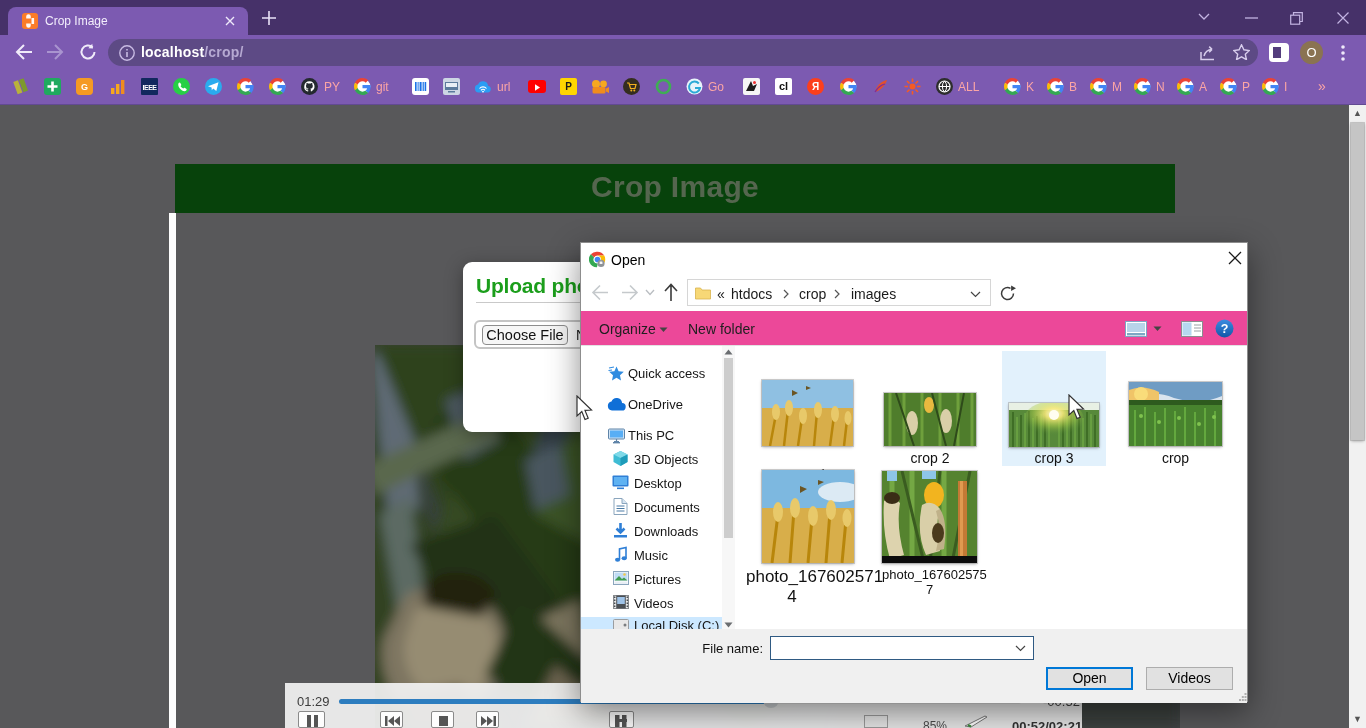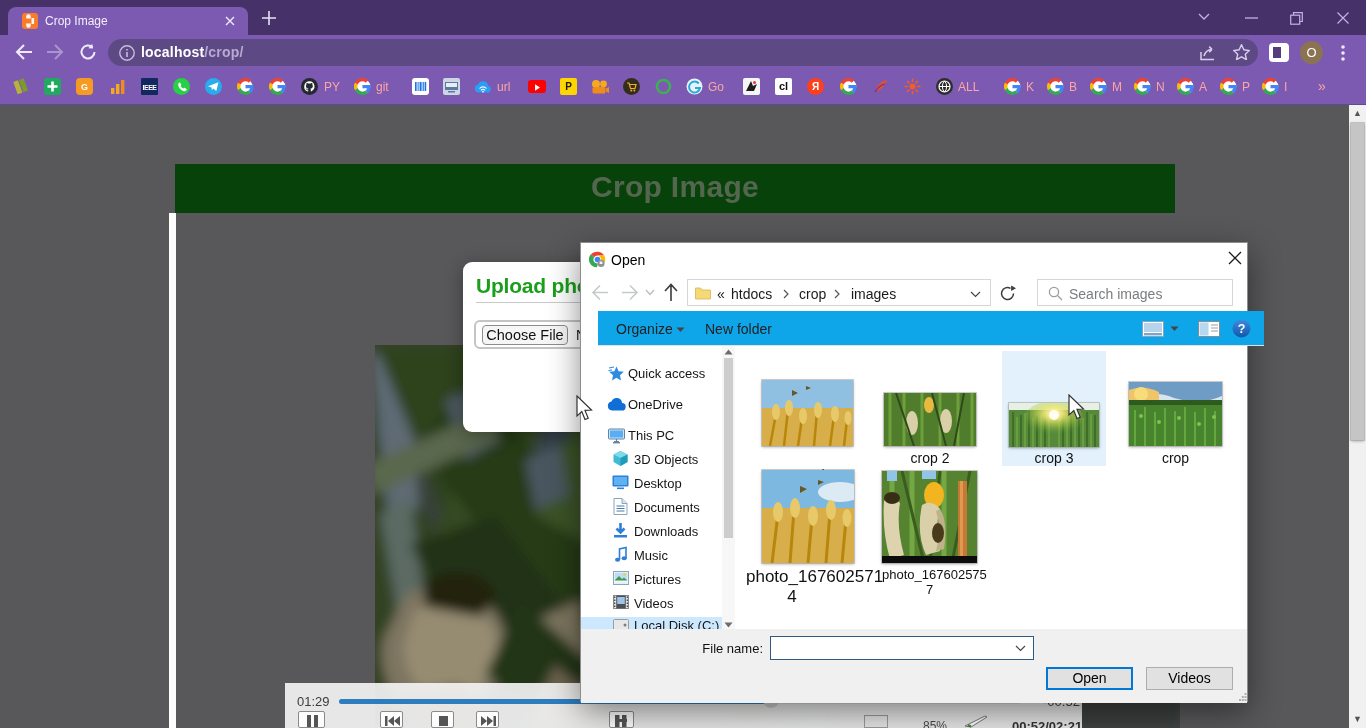--- a/index.html
+++ b/index.html
@@ -47,21 +47,21 @@
   #pagesb .thumb { position:absolute; left:2px; top:18px; width:13px; height:317px; background:#c5c5c5; }
   #pagesb .ar { position:absolute; left:0; width:17px; height:17px; color:#555; font-size:9px; text-align:center; line-height:17px; }
 
   
   #dlg { left:580px; top:200px; width:668px; height:460px; background:#fff; border:1px solid #8d8d8d; box-shadow:0 10px 30px rgba(0,0,0,0.45);margin-top:42px; }
   #dlg-title { position:absolute; left:0; top:0; width:100%; height:32px; background:#fff; }
   #dlg-title .txt { position:absolute; left:30px; top:9px; font-size:14px; color:#000; }
   #dlg-nav { position:absolute; left:0; top:32px; width:100%; height:36px; background:#fff; }
   #crumbbox { position:absolute; left:106px; top:4px; width:304px; height:27px; border:1px solid #d6d6d6; }
   #searchbox { position:absolute; left:456px; top:4px; width:196px; height:27px; border:1px solid #d6d6d6; }
-  #dlg-tools { position:absolute; left:17px; top:68px; width:100%; height:35px; background:#0ea5e9; border-bottom:1px solid #e2e2e2; }
+  #dlg-tools { position:absolute; left:0; top:68px; width:100%; height:35px; background:#ec4899; border-bottom:1px solid #e2e2e2; }
   #dlg-body { position:absolute; left:0; top:103px; width:100%; height:283px; background:#fff; }
   #sidebar { position:absolute; left:0; top:0; width:141px; height:285px; }
   .sbitem { position:absolute; font-size:13px; color:#161616; }
   #sbsb { position:absolute; left:141px; top:0; width:13px; height:285px; background:#f7f7f7; }
   #files { position:absolute; left:154px; top:0; width:514px; height:285px; }
   .flabel { position:absolute; font-size:14px; color:#111; text-align:center; }
   #dlg-bottom { position:absolute; left:0; top:386px; width:100%; height:74px; background:#f0f0f0; }
   #fname { position:absolute; left:112px; top:12px; width:70px; text-align:right; font-size:13px; color:#111; }
   #fninput { position:absolute; left:189px; top:7px; width:264px; height:24px; background:#fff; border:1px solid #2f5a83; }
   #ftype { position:absolute; left:465px; top:7px; width:187px; height:24px; background:#e9e9e9; border:1px solid #999; font-size:14px; color:#111; }
@@ -431,27 +431,20 @@
           </svg>
         <span style="position:absolute;left:163px;top:6px;font-size:14px;color:#1a1a1a;">images</span>
         <svg style="position:absolute;left:282px;top:11px;" width="11" height="7">
             <path d="M1 1 L5.5 5.5 L10 1" stroke="#444" stroke-width="1.2" fill="none"></path>
           </svg>
       </div>
       <svg style="position:absolute;left:418px;top:10px;" width="17" height="17">
         <path d="M14.5 8.5 A6 6 0 1 1 11.5 3.3" stroke="#3b3b3b" stroke-width="1.5" fill="none"></path>
         <path d="M11.5 0.5 L11.5 6 L16.5 3.2 Z" fill="#3b3b3b" transform="translate(0.6,0)"></path>
       </svg>
-      <div id="searchbox">
-        <svg style="position:absolute;left:10px;top:6px;" width="15" height="15">
-            <circle cx="6" cy="6" r="4.6" stroke="#9a9da0" stroke-width="1.3" fill="none"></circle>
-            <path d="M9.5 9.5 L14 14" stroke="#9a9da0" stroke-width="1.3"></path>
-          </svg>
-        <span style="position:absolute;left:31px;top:6px;font-size:14px;color:#7a7d80;">Search images</span>
-      </div>
     </div>
     <div id="dlg-tools">
       <span style="position:absolute;left:18px;top:10px;font-size:14px;color:#1f1f1f;">Organize</span>
       <svg style="position:absolute;left:78px;top:16px;" width="9" height="6">
           <path d="M0.5 0.5 L4.5 5 L8.5 0.5" fill="#444"></path>
         </svg>
       <span style="position:absolute;left:107px;top:10px;font-size:14px;color:#1f1f1f;">New folder</span>
       <svg style="position:absolute;left:544px;top:10px;" width="22" height="16">
           <rect x="0.5" y="0.5" width="21" height="15" fill="#fff" stroke="#7da7c4"></rect>
           <rect x="2" y="2" width="18" height="9" fill="#b8d4ea"></rect>

